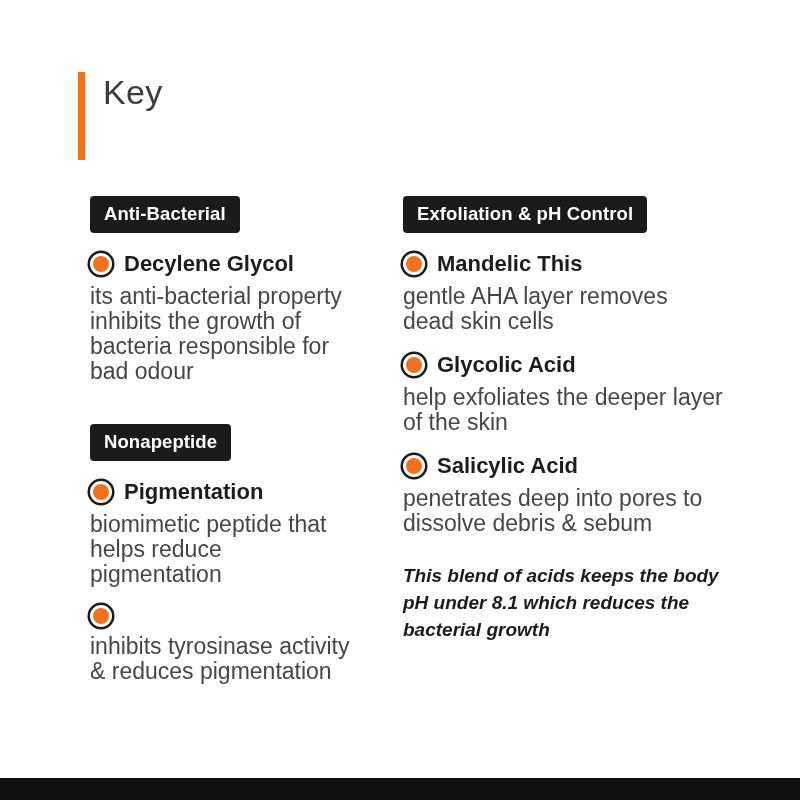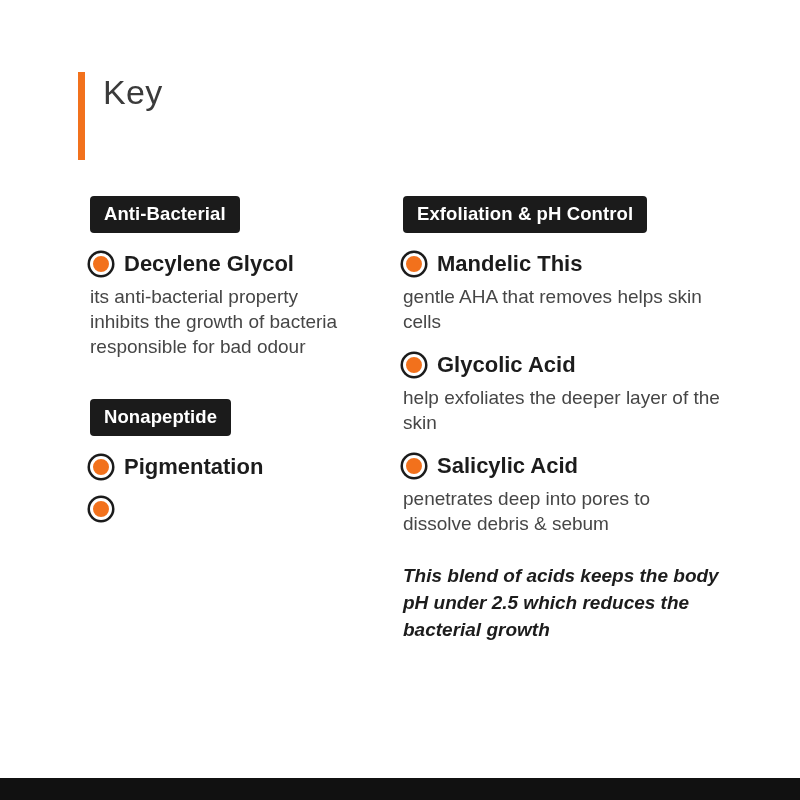--- a/index.html
+++ b/index.html
@@ -98,21 +98,21 @@
   }
   .item-name {
     font-size: 22px;
     font-weight: 700;
     color: #1c1c1c;
     line-height: 26px;
   }
   .item-desc {
     margin-top: 7px;
     margin-left: 0px;
-    font-size: 19px;
+    font-size: 23px;
     font-weight: 400;
     color: #464646;
     line-height: 25px;
     max-width: 330px;
   }
   .col-right .item-desc { max-width: 320px; }
 
   .note {
     margin-top: 26px;
     font-size: 19px;
@@ -165,61 +165,63 @@
       <div class="spacer-34"></div>
 
       <div class="group">
         <span class="group-label">Nonapeptide</span>
 
         <div class="item">
           <div class="item-head">
             <span class="bullet"></span>
             <span class="item-name">Pigmentation</span>
           </div>
-        </div>
-
-        <div class="item">
-          <div class="item-head">
-            <span class="bullet"></span>
-          </div>
+          <div class="item-desc">biomimetic peptide that helps reduce pigmentation</div>
+        </div>
+
+        <div class="item">
+          <div class="item-head">
+            <span class="bullet"></span>
+          </div>
+          <div class="item-desc">inhibits tyrosinase activity &amp; reduces pigmentation</div>
         </div>
       </div>
 
     </div>
 
     <div class="col col-right">
 
       <div class="group">
         <span class="group-label">Exfoliation &amp; pH Control</span>
 
         <div class="item">
           <div class="item-head">
             <span class="bullet"></span>
             <span class="item-name">Mandelic This</span>
           </div>
-          <div class="item-desc">gentle AHA that removes helps skin cells</div>
+          <div class="item-desc">gentle AHA layer removes dead skin cells</div>
         </div>
 
         <div class="item">
           <div class="item-head">
             <span class="bullet"></span>
             <span class="item-name">Glycolic Acid</span>
           </div>
           <div class="item-desc">help exfoliates the deeper layer of the skin</div>
         </div>
 
         <div class="item">
           <div class="item-head">
             <span class="bullet"></span>
             <span class="item-name">Salicylic Acid</span>
           </div>
           <div class="item-desc">penetrates deep into pores to dissolve debris &amp; sebum</div>
         </div>
 
-        <div class="note">This blend of acids keeps the body pH under 2.5 which reduces the bacterial growth</div>
+        <div class="note">This blend of acids keeps the body pH under 8.1 which reduces the bacterial growth</div>
       </div>
 
     </div>
 
   </div>
 
   <div class="bottom-band"></div>
 </div>
 
 </body></html>

